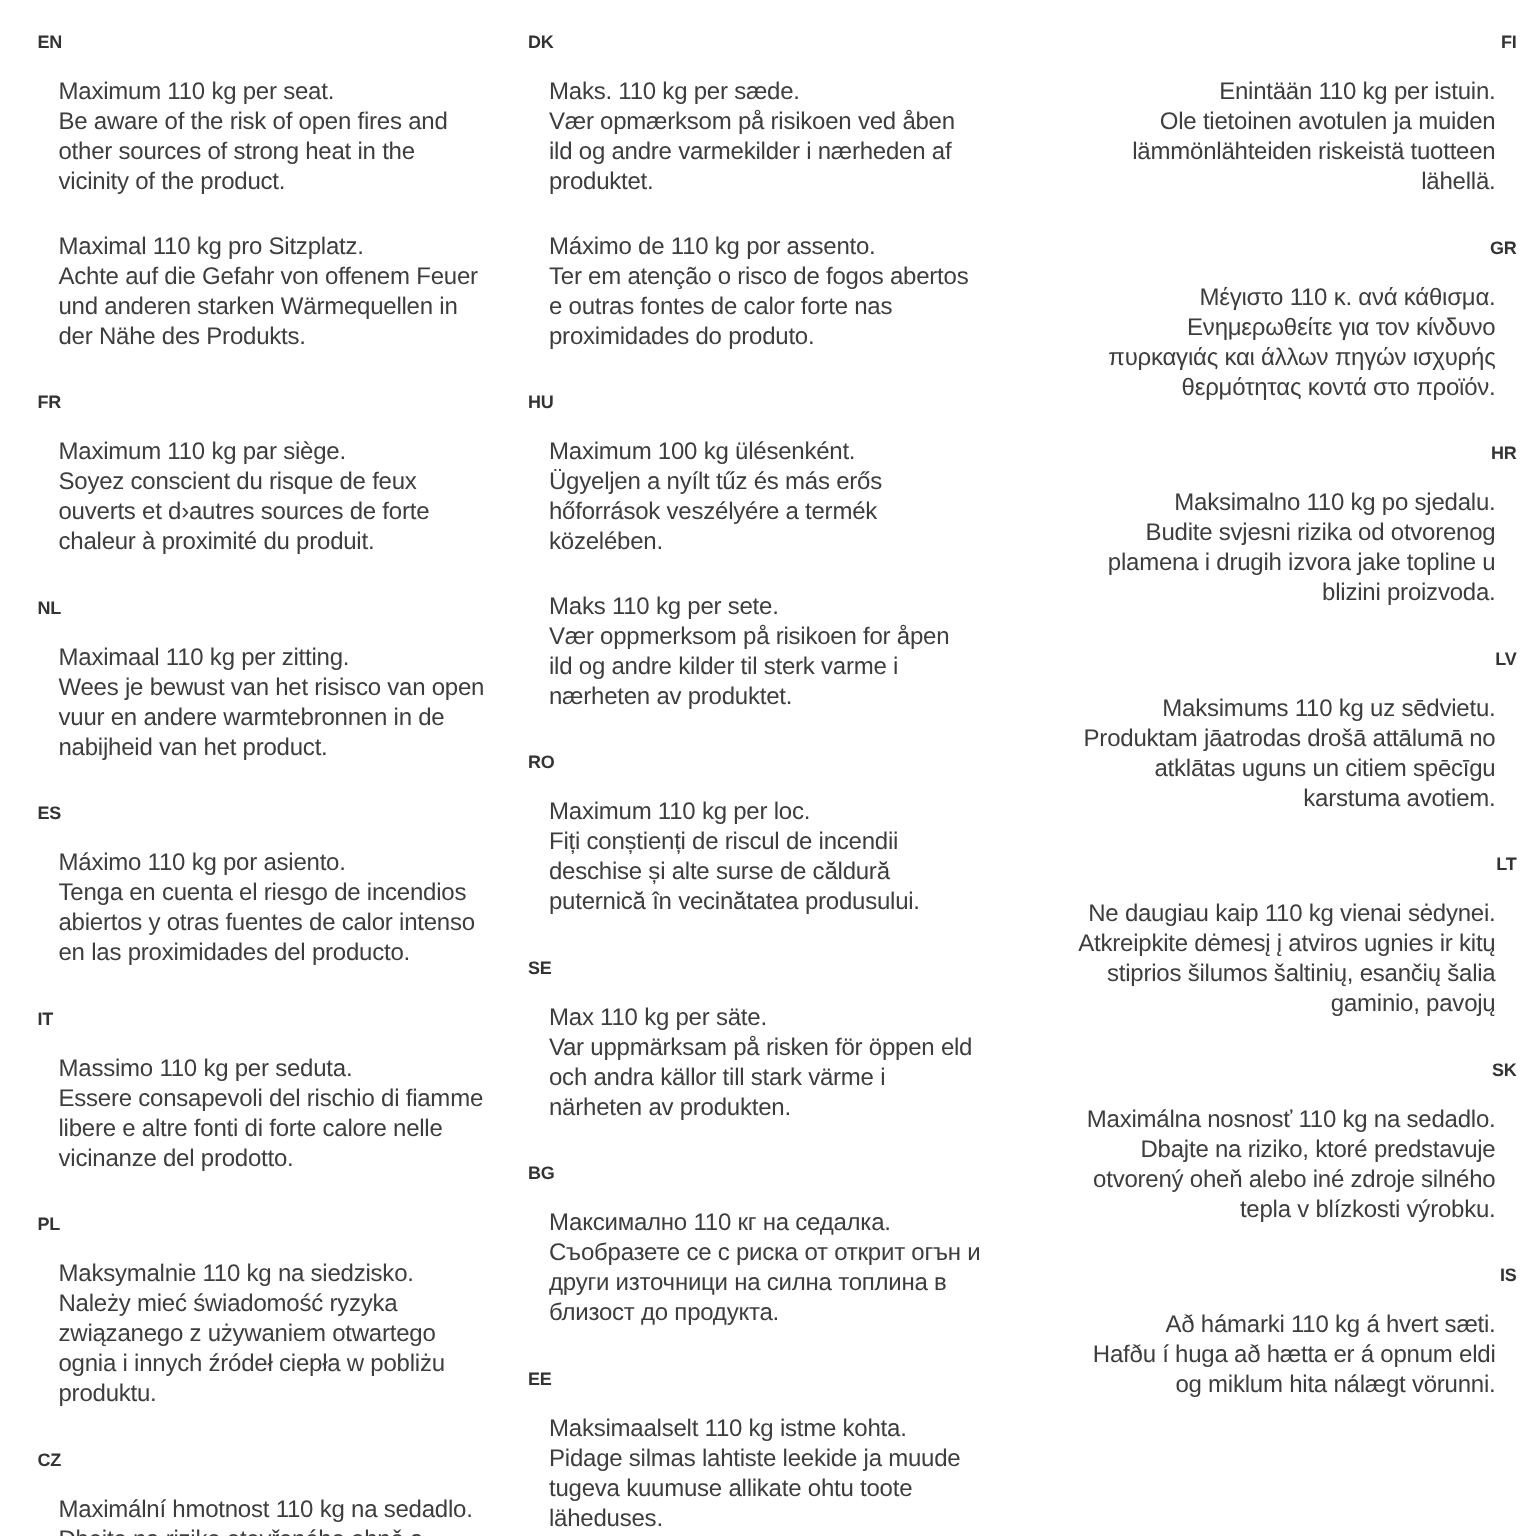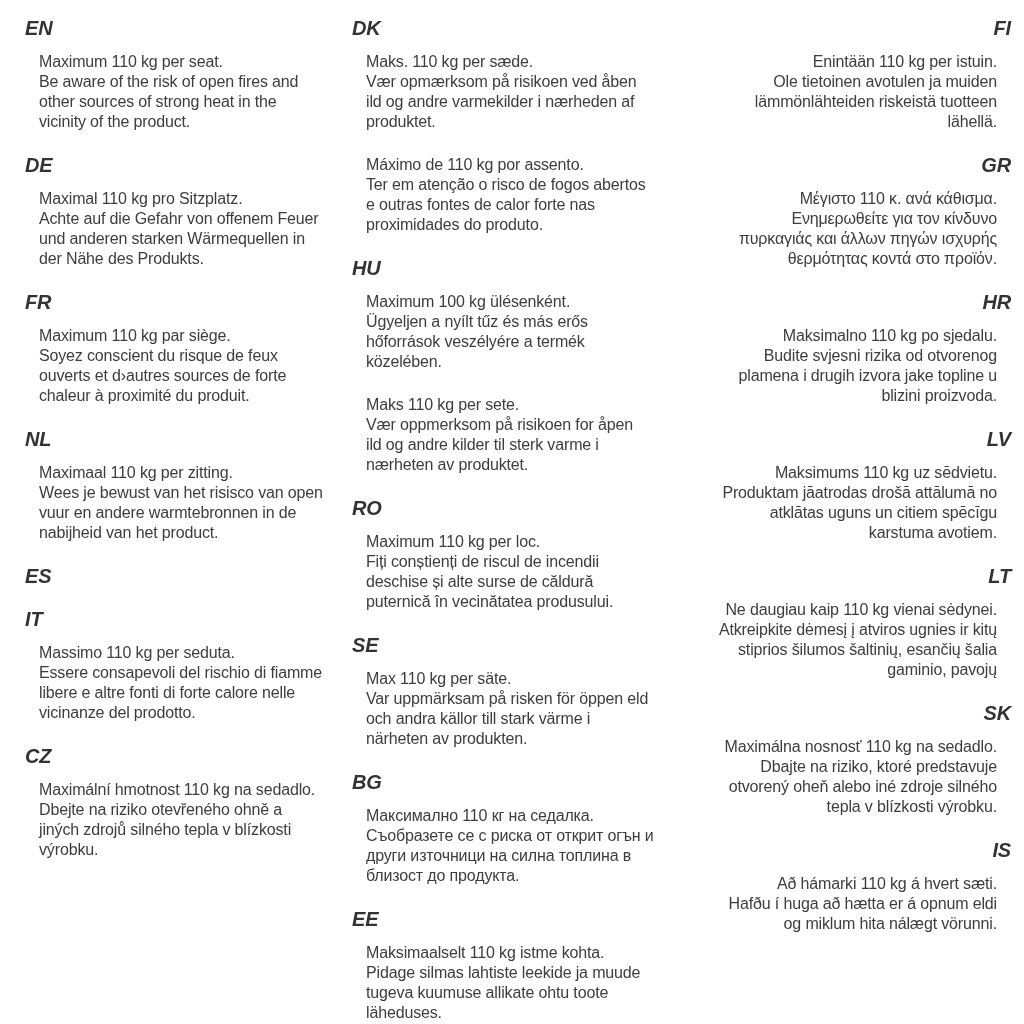--- a/index.html
+++ b/index.html
@@ -22,46 +22,44 @@
     line-height: 20px;
     letter-spacing: -0.15px;
   }
   .col { flex: 0 0 auto; }
   .col-1 { width: 327px; }
   .col-2 { width: 328px; }
   .col-3 { width: 331px; text-align: right; }
   .sec { margin: 0 0 23px 0; }
   .sec h2 {
     margin: 0;
-    font-size: 20px;
+    font-size: 12px;
     line-height: 20px;
     font-weight: 700;
     color: #333333;
-    font-style: italic;
   }
   .sec p {
     margin: 14px;
     white-space: pre;
   }
 </style>
 </head>
 <body>
 
 <div class="page">
 
   <div class="col col-1">
     <div class="sec">
       <h2>EN</h2>
       <p>Maximum 110 kg per seat.
 Be aware of the risk of open fires and
 other sources of strong heat in the
 vicinity of the product.</p>
     </div>
     <div class="sec">
-      <h2>DE</h2>
       <p>Maximal 110 kg pro Sitzplatz.
 Achte auf die Gefahr von offenem Feuer
 und anderen starken Wärmequellen in
 der Nähe des Produkts.</p>
     </div>
     <div class="sec">
       <h2>FR</h2>
       <p>Maximum 110 kg par siège.
 Soyez conscient du risque de feux
 ouverts et d›autres sources de forte
@@ -69,29 +67,41 @@
     </div>
     <div class="sec">
       <h2>NL</h2>
       <p>Maximaal 110 kg per zitting.
 Wees je bewust van het risisco van open
 vuur en andere warmtebronnen in de
 nabijheid van het product.</p>
     </div>
     <div class="sec">
       <h2>ES</h2>
+      <p>Máximo 110 kg por asiento.
+Tenga en cuenta el riesgo de incendios
+abiertos y otras fuentes de calor intenso
+en las proximidades del producto.</p>
     </div>
     <div class="sec">
       <h2>IT</h2>
       <p>Massimo 110 kg per seduta.
 Essere consapevoli del rischio di fiamme
 libere e altre fonti di forte calore nelle
 vicinanze del prodotto.</p>
     </div>
     <div class="sec">
+      <h2>PL</h2>
+      <p>Maksymalnie 110 kg na siedzisko.
+Należy mieć świadomość ryzyka
+związanego z używaniem otwartego
+ognia i innych źródeł ciepła w pobliżu
+produktu.</p>
+    </div>
+    <div class="sec">
       <h2>CZ</h2>
       <p>Maximální hmotnost 110 kg na sedadlo.
 Dbejte na riziko otevřeného ohně a
 jiných zdrojů silného tepla v blízkosti
 výrobku.</p>
     </div>
   </div>
 
   <div class="col col-2">
     <div class="sec">

